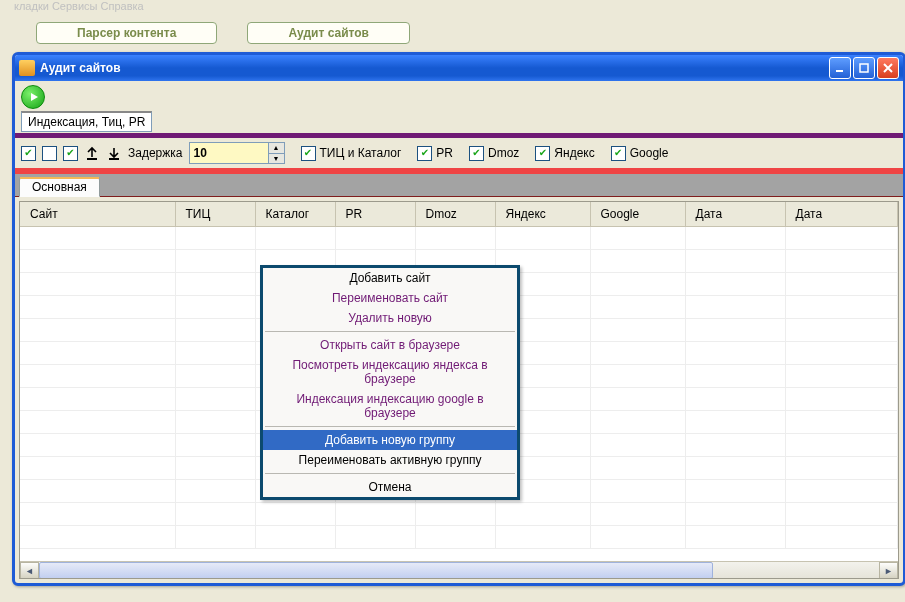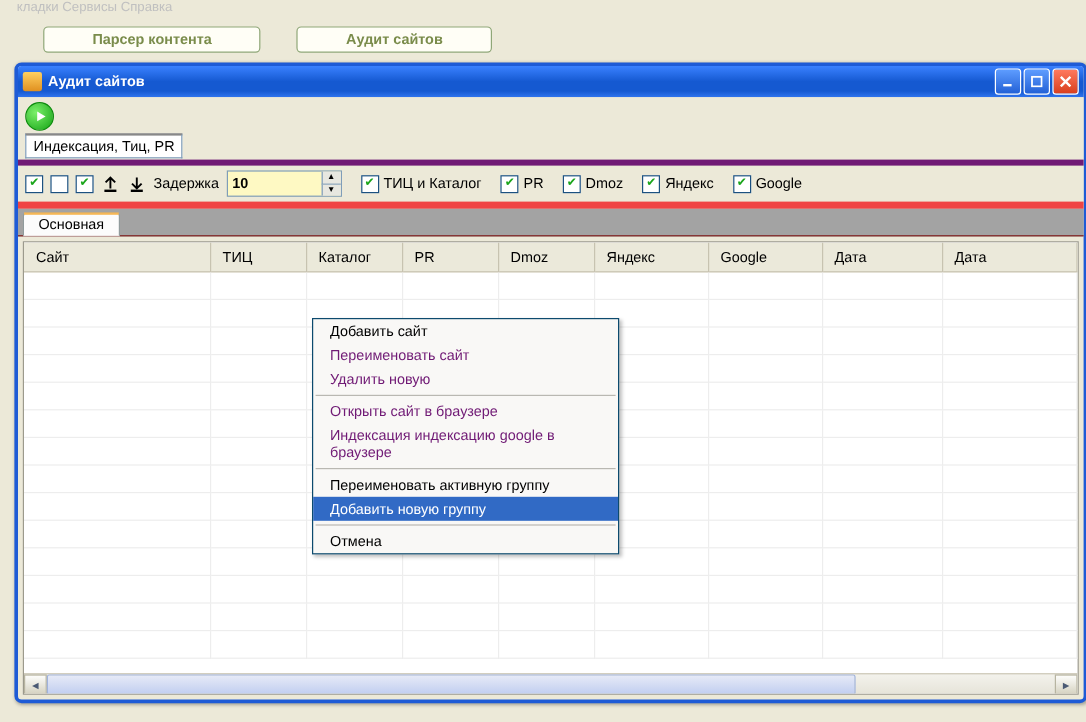--- a/index.html
+++ b/index.html
@@ -275,23 +275,24 @@
     margin-right: 4px;
   }
 
   
   .context-menu {
     position: absolute;
     top: 265px;
     left: 260px;
     width: 254px;
     background: #f9f8f6;
-    border: 1px solid #0c4a6e;
+    border: 3px solid #0c4a6e;
     box-shadow: 2px 2px 3px rgba(0,0,0,.25);
     font-size: 12px;
+    text-align: center;
   }
   .context-menu .item {
     padding: 3px 14px;
     color: #000;
   }
   .context-menu .item.disabled { color: #701a75; }
   .context-menu .item.highlight {
     background: #316ac5;
     color: #fff;
   }
@@ -606,19 +607,20 @@
     </div>
   </div>
 </div>
 
 <div class="context-menu">
   <div class="item">Добавить сайт</div>
   <div class="item disabled">Переименовать сайт</div>
   <div class="item disabled">Удалить новую</div>
   <div class="sep"></div>
   <div class="item disabled">Открыть сайт в браузере</div>
+  <div class="item disabled">Посмотреть индексацию яндекса в браузере</div>
   <div class="item disabled">Индексация индексацию google в браузере</div>
   <div class="sep"></div>
+  <div class="item highlight">Добавить новую группу</div>
   <div class="item">Переименовать активную группу</div>
-  <div class="item highlight">Добавить новую группу</div>
   <div class="sep"></div>
   <div class="item">Отмена</div>
 </div>
 
 </body></html>

